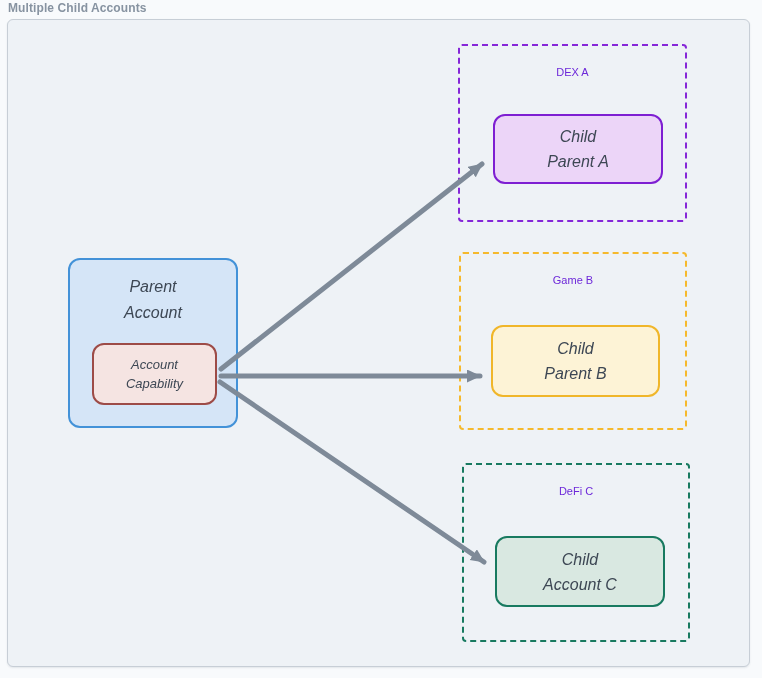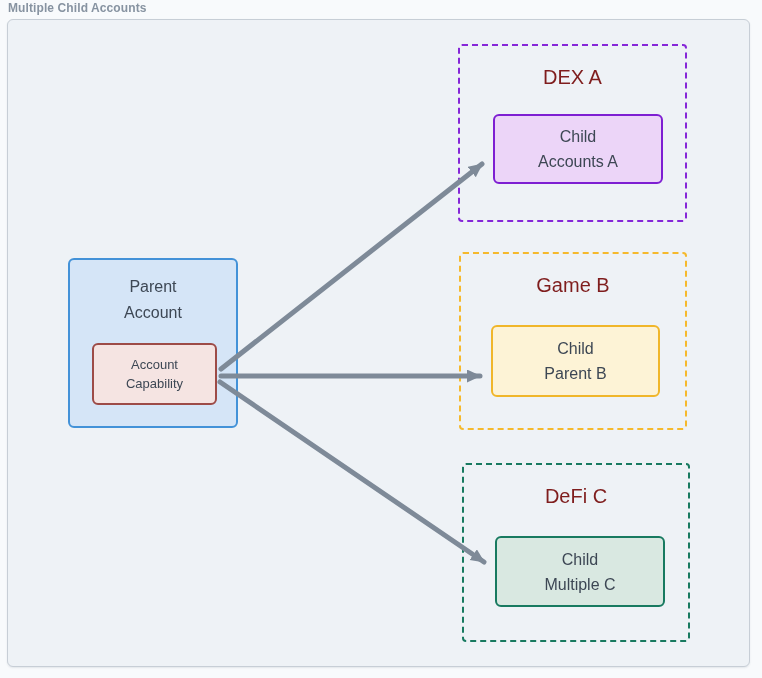--- a/index.html
+++ b/index.html
@@ -20,23 +20,23 @@
 
   .canvas{
     position:absolute;left:7px;top:19px;width:741px;height:646px;
     background:#eef2f6;
     border:1.5px solid #c7ced6;
     border-radius:6px;
     box-shadow:0 1px 2px rgba(40,60,80,.10);
   }
 
   .node{
-    position:absolute;box-sizing:border-box;border-radius:6px;
+    position:absolute;box-sizing:border-box;border-radius:12px;
     display:flex;flex-direction:column;align-items:center;justify-content:center;
-    text-align:center;color:#3d4754;
+    text-align:center;color:#3d4754;font-style:italic;
   }
   .node .line{font-size:16px;line-height:25px;}
 
   
   .parent{
     left:68px;top:258px;width:170px;height:170px;
     background:#d5e5f7;border:2px solid #4392d8;
     justify-content:flex-start;padding-top:14px;
   }
   .parent .line{line-height:26px;}
@@ -46,21 +46,21 @@
   }
   .capability .line{font-size:13px;line-height:19px;}
 
   
   .env{
     position:absolute;box-sizing:border-box;border-radius:4px;
     border:2px dashed transparent;
   }
   .env-name{
     position:absolute;left:0;right:0;top:20px;
-    text-align:center;font-size:20px;color:#7f1d1d;
+    text-align:center;font-size:11px;color:#6d28d9;
   }
   .env-dex {left:458px;top:44px; width:229px;height:178px;border-color:#8627d8;}
   .env-defi{left:459px;top:252px;width:228px;height:178px;border-color:#f5b92d;}
   .env-game{left:462px;top:463px;width:228px;height:179px;border-color:#187a60;}
 
   .child-a{left:493px;top:114px;width:170px;height:70px;background:#ecd5f8;border:2px solid #7e1fd2;}
   .child-b{left:491px;top:325px;width:169px;height:72px;background:#fdf3d6;border:2px solid #f0b62a;}
   .child-c{left:495px;top:536px;width:170px;height:71px;background:#d9e8e1;border:2px solid #187a60;}
 
   .arrows{
@@ -86,37 +86,37 @@
   <div class="node capability">
     <div class="line">Account</div>
     <div class="line">Capability</div>
   </div>
 
   <div class="env env-dex">
     <div class="env-name">DEX A</div>
   </div>
   <div class="node child-a">
     <div class="line">Child</div>
-    <div class="line">Accounts A</div>
+    <div class="line">Parent A</div>
   </div>
 
   <div class="env env-defi">
     <div class="env-name">Game B</div>
   </div>
   <div class="node child-b">
     <div class="line">Child</div>
     <div class="line">Parent B</div>
   </div>
 
   <div class="env env-game">
     <div class="env-name">DeFi C</div>
   </div>
   <div class="node child-c">
     <div class="line">Child</div>
-    <div class="line">Multiple C</div>
+    <div class="line">Account C</div>
   </div>
 
   <svg class="arrows" viewBox="0 0 762 678" xmlns="http://www.w3.org/2000/svg">
     <defs>
       <marker id="ah" markerUnits="userSpaceOnUse" markerWidth="18" markerHeight="16" refX="13" refY="6.5" orient="auto">
         <path d="M0,0 L14,6.5 L0,13 z" fill="#7e8a98"></path>
       </marker>
     </defs>
     <line class="arrow-line" x1="221" y1="369" x2="482" y2="164" marker-end="url(#ah)"></line>
     <line class="arrow-line" x1="221" y1="376" x2="480" y2="376" marker-end="url(#ah)"></line>

